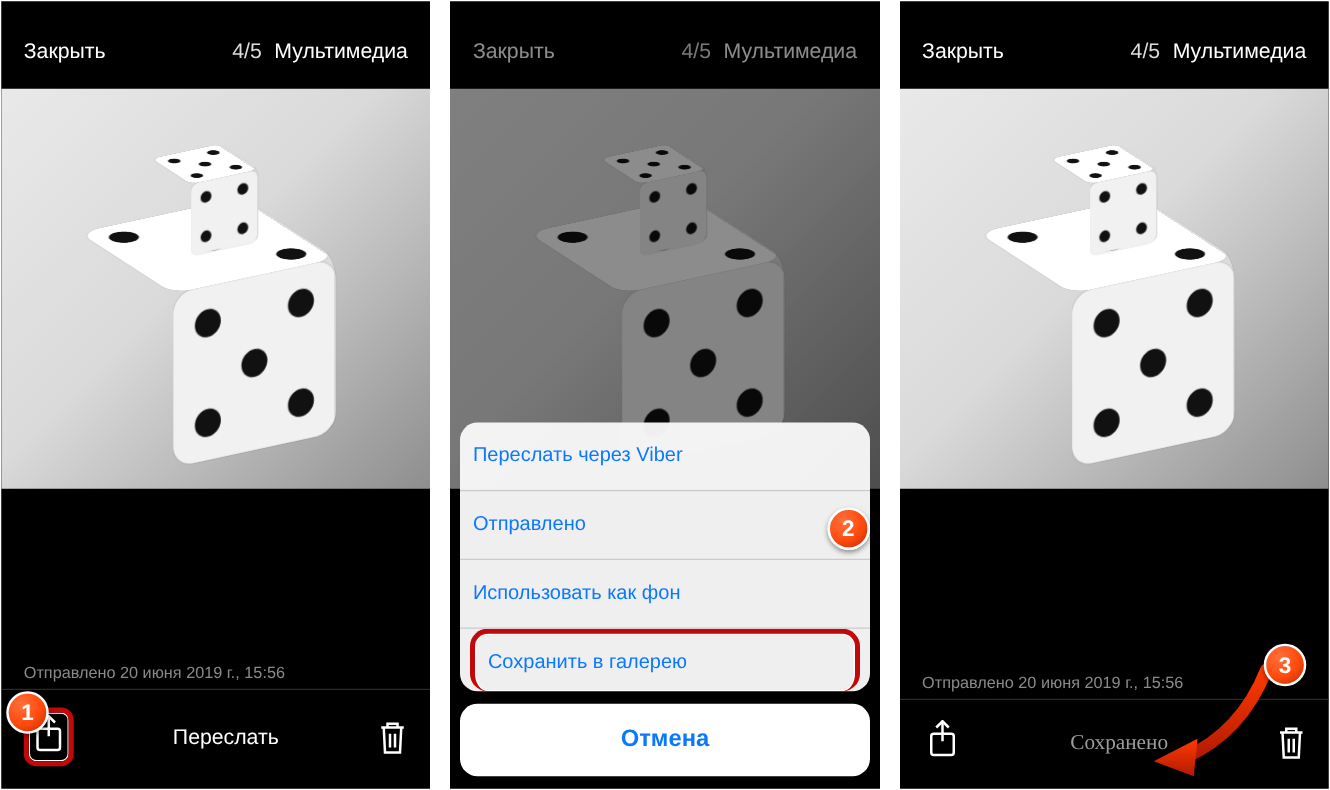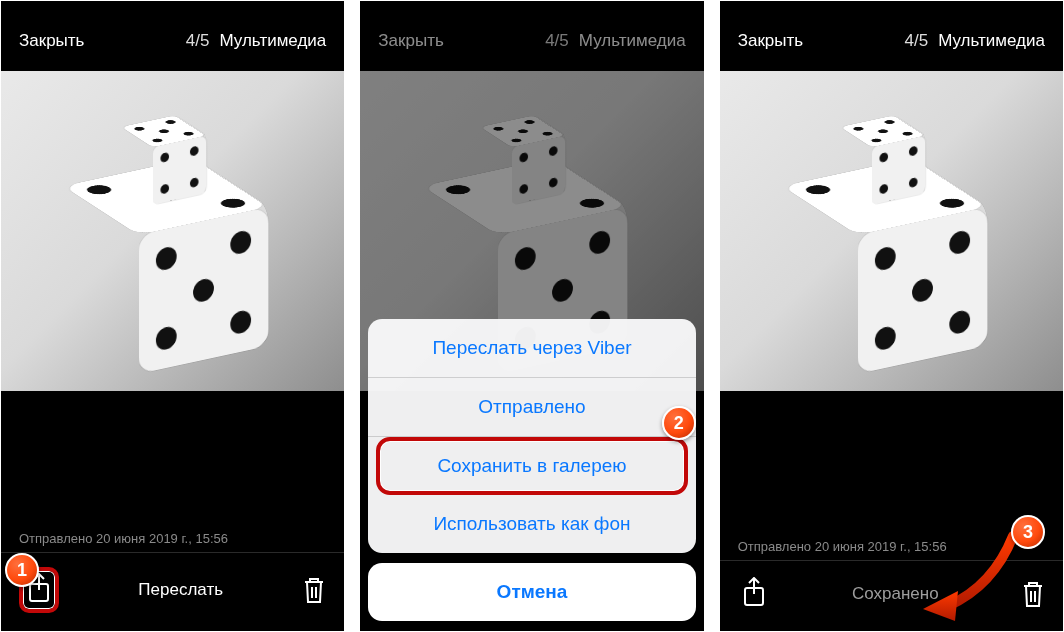--- a/index.html
+++ b/index.html
@@ -117,23 +117,22 @@
     left: 0; right: 0; bottom: 0;
     padding: 10px 8px 10px;
     z-index: 10;
   }
   .sheet-group {
     background: rgba(247,247,248,0.97);
     border-radius: 14px;
     overflow: hidden;
   }
   .sheet-item {
-    text-align: center;
     padding: 18px 10px;
-    font-size: 19px;
+    font-size: 16px;
     color: #0a78ff;
     border-bottom: 1px solid rgba(0,0,0,0.15);
     background: transparent;
     user-select: none;
   }
   .sheet-item:last-child { border-bottom: none; }
   .sheet-cancel {
     margin-top: 10px;
     background: #fff;
     border-radius: 14px;
@@ -331,22 +330,22 @@
         </div>
       </div>
     </div>
 
     <div class="spacer"></div>
 
     <div class="sheet-wrap">
       <div class="sheet-group">
         <div class="sheet-item">Переслать через Viber</div>
         <div class="sheet-item">Отправлено</div>
+        <div class="sheet-item">Использовать как фон</div>
         <div class="sheet-item hilite">Сохранить в галерею</div>
-        <div class="sheet-item">Использовать как фон</div>
       </div>
       <div class="sheet-cancel">Отмена</div>
     </div>
 
     <div class="badge" style="right:8px; top:405px;">2</div>
   </div>
 
   <div class="phone">
     <div class="topbar">
       <span>Закрыть</span>
@@ -408,21 +407,21 @@
     <div class="meta">Отправлено 20 июня 2019 г., 15:56</div>
 
     <div class="bottombar">
       <span class="share-plain">
         <svg width="24" height="30" viewBox="0 0 24 30" fill="none" stroke="#fff" stroke-width="2">
           <path d="M12 1 L12 17"></path>
           <path d="M7 6 L12 1 L17 6"></path>
           <rect x="3" y="11" width="18" height="17" rx="2"></rect>
         </svg>
       </span>
-      <span class="center-label" style="color:#9d9d9d;">Сохранено</span>
+      <span class="center-label" style="color:#9d9d9d;font-family:Liberation Serif, serif;">Сохранено</span>
       <span class="trash-icon">
         <svg width="24" height="28" viewBox="0 0 24 28" fill="none" stroke="#fff" stroke-width="2">
           <path d="M3 6 H21"></path>
           <path d="M8 6 V3 H16 V6"></path>
           <path d="M5 6 L6 26 H18 L19 6"></path>
           <path d="M10 11 V22 M14 11 V22"></path>
         </svg>
       </span>
     </div>
 

